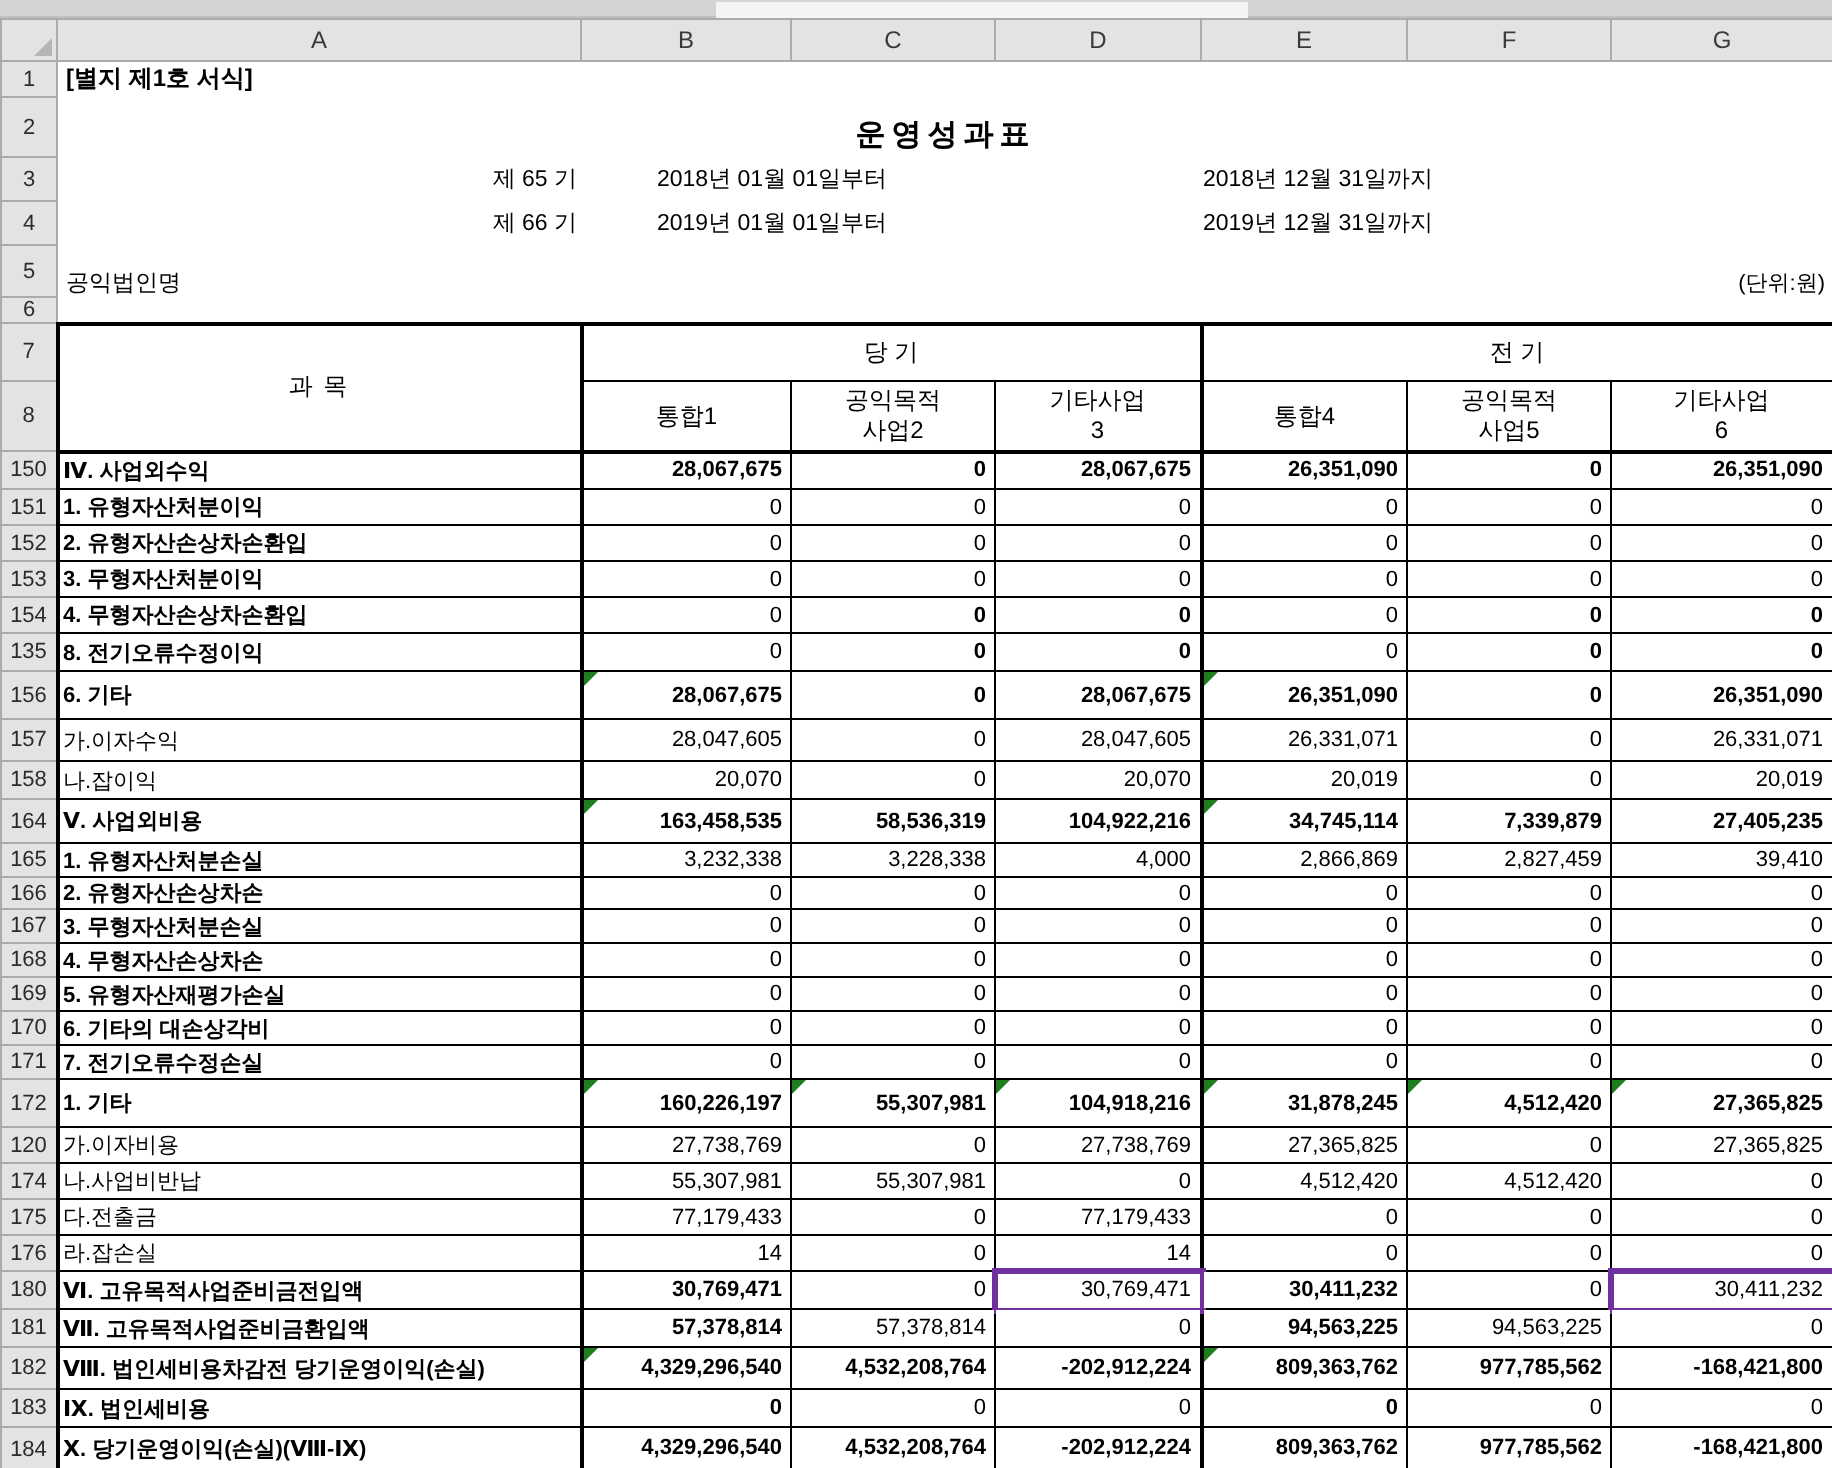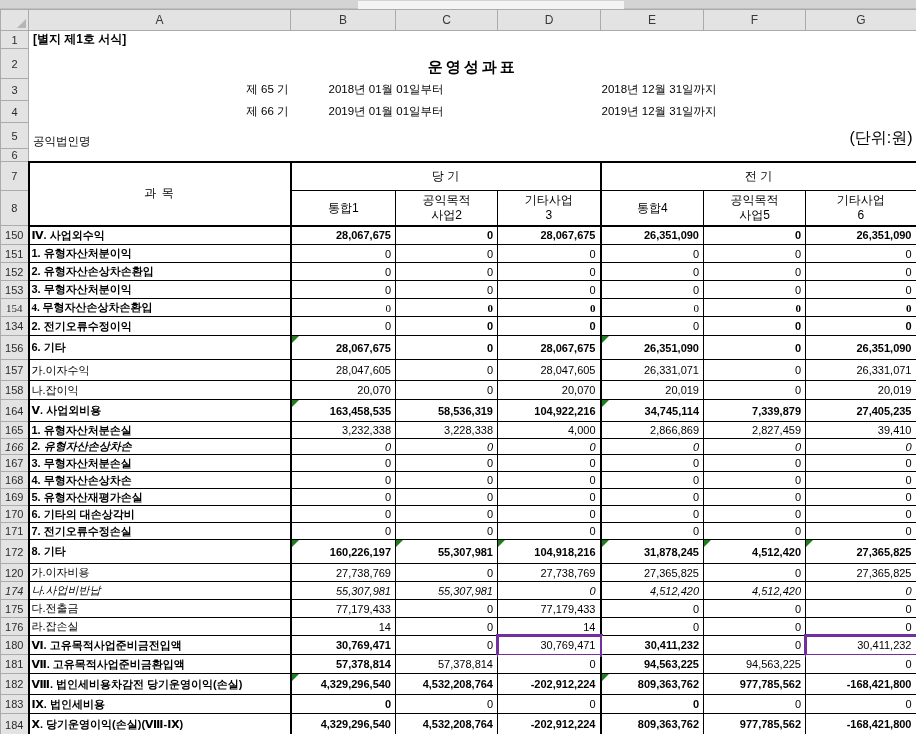--- a/index.html
+++ b/index.html
@@ -23,21 +23,21 @@
   }
   .cornertri { position:absolute; right:2px; bottom:2px; width:0; height:0;
     border-bottom:9px solid #b5b5b5; border-left:9px solid transparent; }
 
   td.free { border:0; font-size:11.5px; padding:0 4px; color:#000; white-space:nowrap; overflow:hidden; }
   td.free.bold { font-weight:bold; font-size:12px; }
   td.title { text-align:center; font-weight:bold; font-size:15px; letter-spacing:3px; vertical-align:bottom; padding-bottom:2px; }
   td.plabel { text-align:right; padding-right:2px; }
   td.pfrom { padding-left:38px; }
   td.pto { padding-left:1px; }
-  td.unit { text-align:right; vertical-align:bottom; font-size:16px; }
+  td.unit { text-align:right; vertical-align:bottom; font-size:11px; }
 
   td.hc {
     border:1px solid #000; background:#fff; text-align:center; vertical-align:middle;
     font-size:12px; color:#000; padding:0; white-space:pre-line; line-height:1.2;
   }
   td.acct { letter-spacing:1px; }
 
   td.c {
     border:1px solid #000; font-size:11px; color:#000; text-align:right;
     padding:0 4px 0 2px; white-space:nowrap; overflow:hidden; position:relative; background:#fff;
@@ -195,33 +195,33 @@
         <tr style="height: 18px;">
           <th class="rh">153</th>
           <td class="c lab bl2 br2 lab-blue ind1">3. 무형자산처분이익</td>
           <td class="c gb">0</td>
           <td class="c ">0</td>
           <td class="c  br2">0</td>
           <td class="c gb">0</td>
           <td class="c ">0</td>
           <td class="c  br2">0</td>
         </tr>
-        <tr style="height: 18px; font-family: Liberation Serif, serif;">
+        <tr style="height: 18px;">
           <th class="rh">154</th>
           <td class="c lab bl2 br2 lab-blue ind1">4. 무형자산손상차손환입</td>
           <td class="c gb">0</td>
           <td class="c  blackb">0</td>
           <td class="c  br2 blackb">0</td>
           <td class="c gb">0</td>
           <td class="c  blackb">0</td>
           <td class="c  br2 blackb">0</td>
         </tr>
         <tr style="height: 19px;">
-          <th class="rh">134</th>
-          <td class="c lab bl2 br2 lab-blue ind1">2. 전기오류수정이익</td>
+          <th class="rh">135</th>
+          <td class="c lab bl2 br2 lab-blue ind1">8. 전기오류수정이익</td>
           <td class="c gb">0</td>
           <td class="c  blackb">0</td>
           <td class="c  br2 blackb">0</td>
           <td class="c gb">0</td>
           <td class="c  blackb">0</td>
           <td class="c  br2 blackb">0</td>
         </tr>
         <tr style="height: 24px;">
           <th class="rh">156</th>
           <td class="c lab bl2 br2 lab-blue ind1">6. 기타</td>
@@ -265,21 +265,21 @@
         <tr style="height: 17px;">
           <th class="rh">165</th>
           <td class="c lab bl2 br2 lab-blue ind1">1. 유형자산처분손실</td>
           <td class="c gb">3,232,338</td>
           <td class="c ">3,228,338</td>
           <td class="c  br2">4,000</td>
           <td class="c gb">2,866,869</td>
           <td class="c ">2,827,459</td>
           <td class="c  br2">39,410</td>
         </tr>
-        <tr style="height: 14px; font-style: italic;">
+        <tr style="height: 14px;">
           <th class="rh">166</th>
           <td class="c lab bl2 br2 lab-blue ind1">2. 유형자산손상차손</td>
           <td class="c gb">0</td>
           <td class="c ">0</td>
           <td class="c  br2">0</td>
           <td class="c gb">0</td>
           <td class="c ">0</td>
           <td class="c  br2">0</td>
         </tr>
         <tr style="height: 17px;">
@@ -327,39 +327,39 @@
           <td class="c lab bl2 br2 lab-blue ind1">7. 전기오류수정손실</td>
           <td class="c gb">0</td>
           <td class="c ">0</td>
           <td class="c  br2">0</td>
           <td class="c gb">0</td>
           <td class="c ">0</td>
           <td class="c  br2">0</td>
         </tr>
         <tr style="height: 24px;">
           <th class="rh">172</th>
-          <td class="c lab bl2 br2 lab-blue ind1">8. 기타</td>
+          <td class="c lab bl2 br2 lab-blue ind1">1. 기타</td>
           <td class="c yellow blackb">160,226,197<span class="tri"></span></td>
           <td class="c yellow blackb">55,307,981<span class="tri"></span></td>
           <td class="c yellow blackb br2">104,918,216<span class="tri"></span></td>
           <td class="c yellow blackb">31,878,245<span class="tri"></span></td>
           <td class="c yellow blackb">4,512,420<span class="tri"></span></td>
           <td class="c yellow blackb br2">27,365,825<span class="tri"></span></td>
         </tr>
         <tr style="height: 18px;">
           <th class="rh">120</th>
           <td class="c lab bl2 br2 lab-plain ind2">가.이자비용</td>
           <td class="c gb">27,738,769</td>
           <td class="c ">0</td>
           <td class="c  br2">27,738,769</td>
           <td class="c gb">27,365,825</td>
           <td class="c ">0</td>
           <td class="c  br2">27,365,825</td>
         </tr>
-        <tr style="height: 18px; font-style: italic;">
+        <tr style="height: 18px;">
           <th class="rh">174</th>
           <td class="c lab bl2 br2 lab-plain ind2">나.사업비반납</td>
           <td class="c gb">55,307,981</td>
           <td class="c ">55,307,981</td>
           <td class="c  br2">0</td>
           <td class="c gb">4,512,420</td>
           <td class="c ">4,512,420</td>
           <td class="c  br2">0</td>
         </tr>
         <tr style="height: 18px;">

